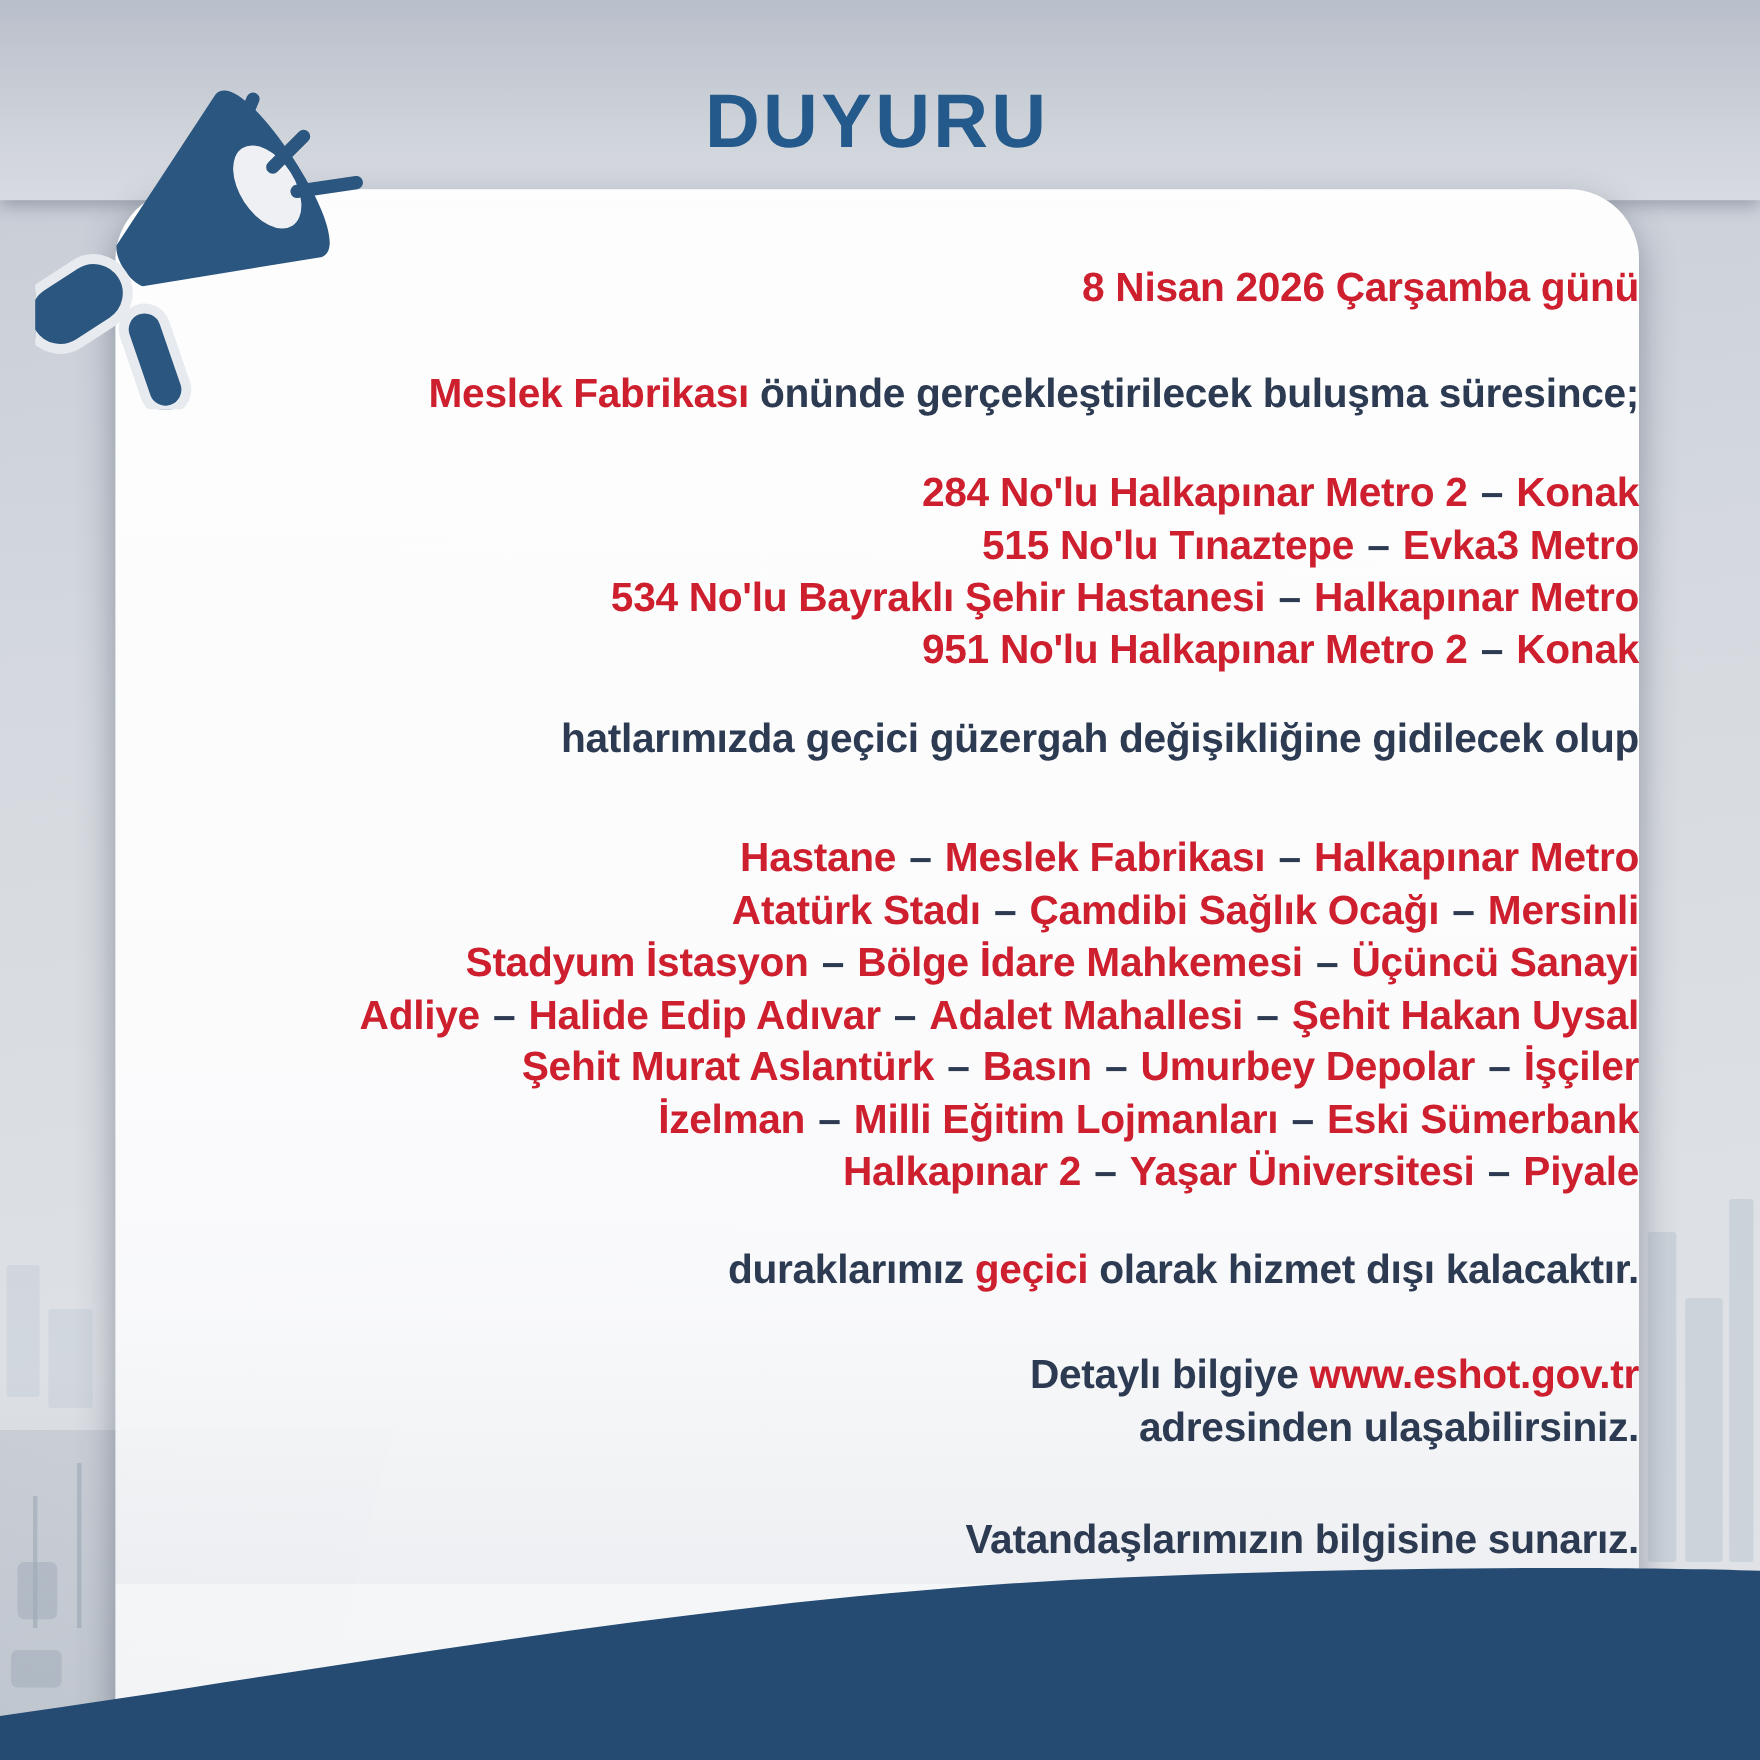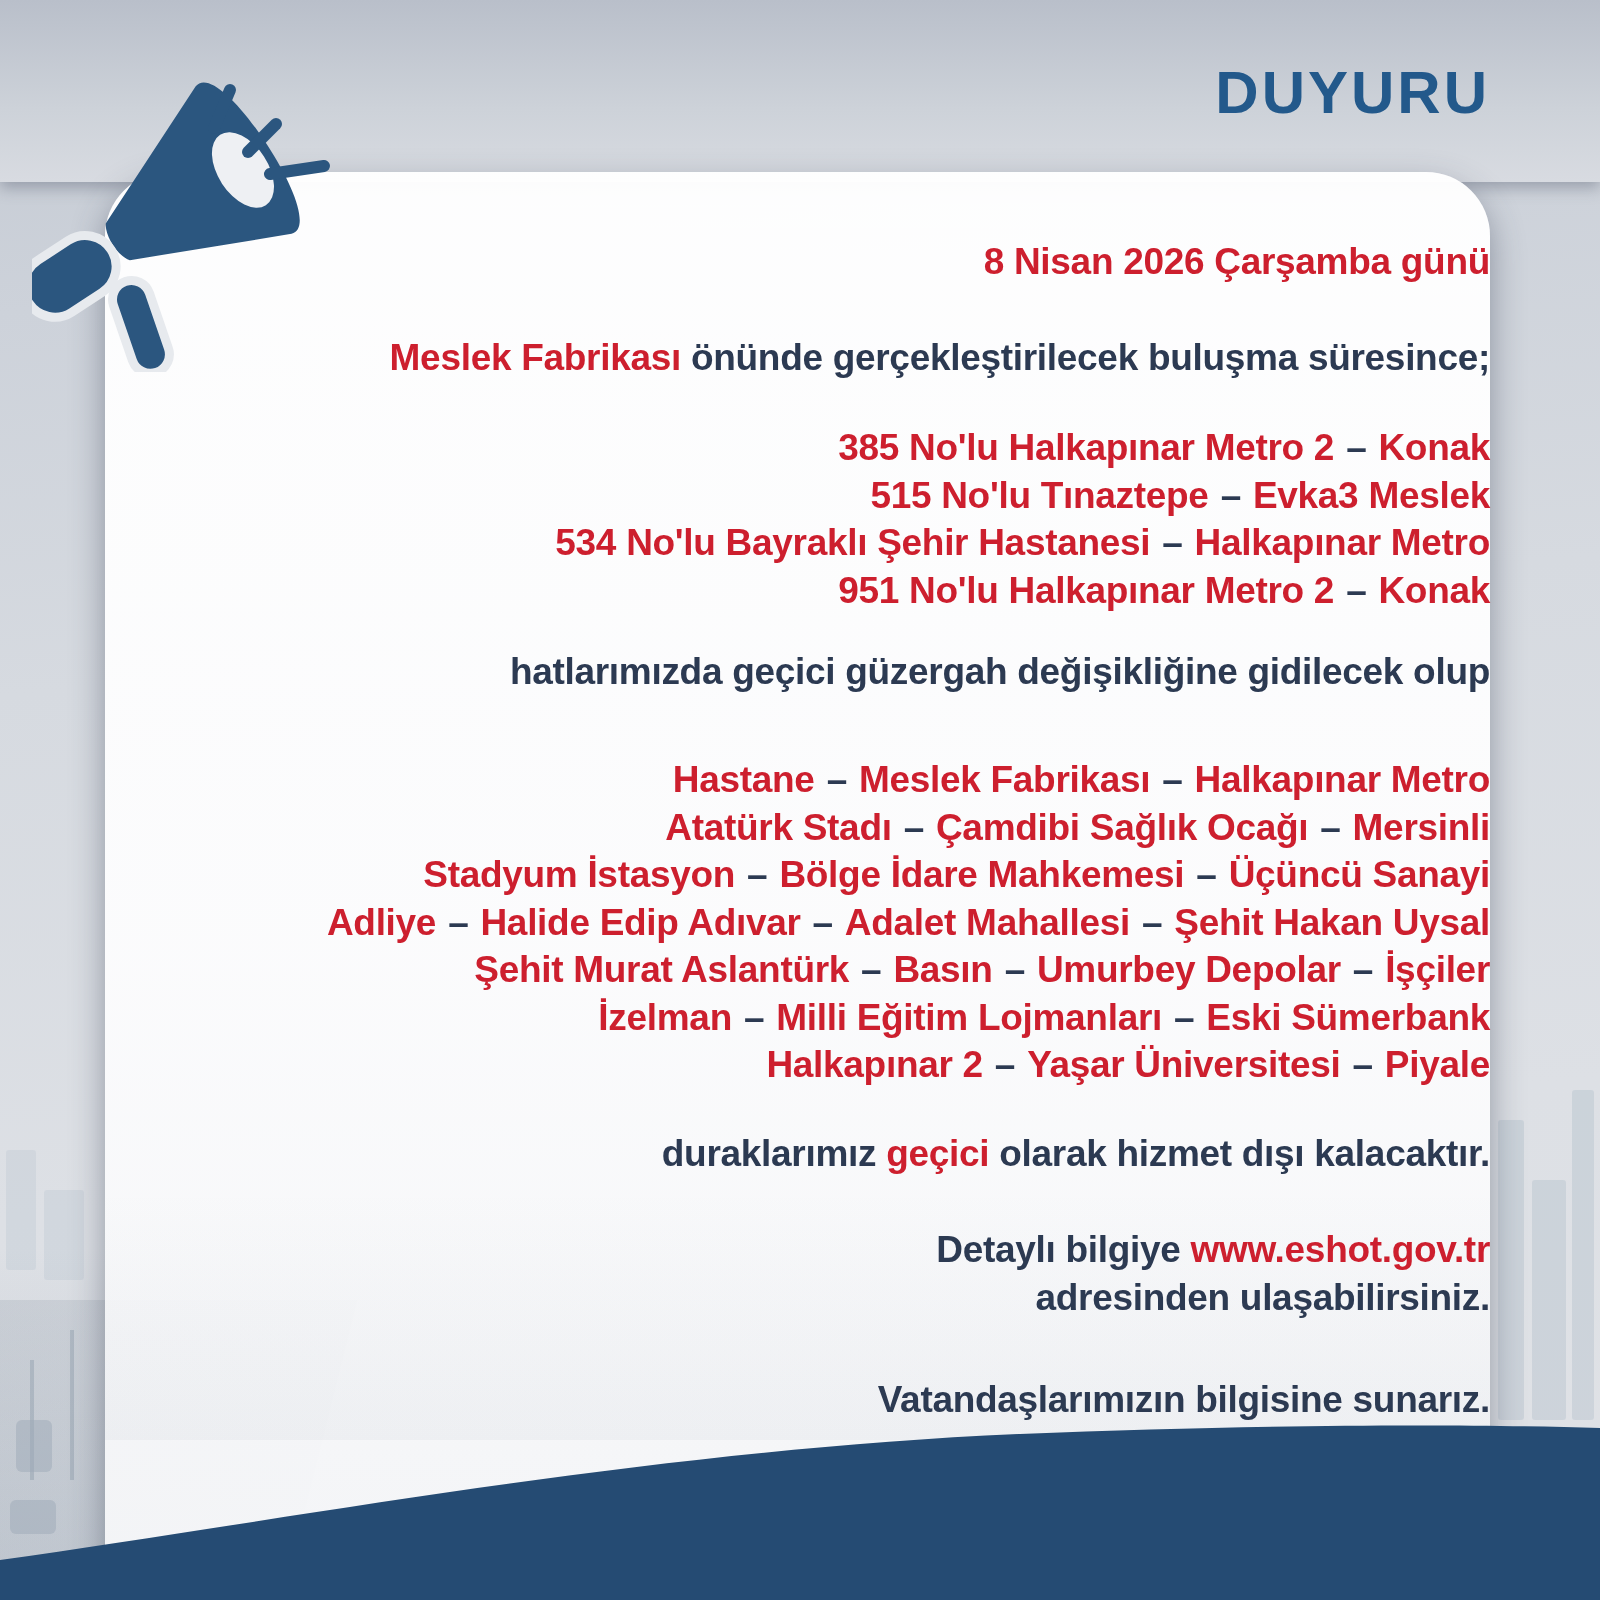--- a/index.html
+++ b/index.html
@@ -26,22 +26,22 @@
   .scenery{position:absolute;inset:0;}
   .bldg{position:absolute;background:#8fa3b5;opacity:.22;border-radius:3px;}
   .haze{position:absolute;background:linear-gradient(180deg,rgba(150,165,180,.0),rgba(140,155,172,.35));}
   .road{position:absolute;left:-40px;bottom:0;width:360px;height:300px;
         background:linear-gradient(160deg,rgba(120,133,148,.35),rgba(170,178,188,.15));
         transform:skewX(-14deg);opacity:.5;}
   .pole{position:absolute;width:4px;background:#7e8ea0;opacity:.35;}
   .car{position:absolute;background:#9eaab8;opacity:.5;border-radius:6px;}
 
   .title{
-    position:absolute;left:105px;width:1385px;top:58px;
-    text-align:right;font-size:60px;font-weight:700;letter-spacing:3px;
+    position:absolute;left:105px;width:1385px;top:71px;
+    text-align:center;font-size:69px;font-weight:700;letter-spacing:3px;
     color:var(--title-blue);
   }
 
   .card{
     position:absolute;left:105px;top:172px;width:1385px;height:1428px;
     background:linear-gradient(180deg,rgba(255,255,255,.97) 0%,rgba(253,253,254,.94) 55%,rgba(246,247,249,.88) 100%);
     border-radius:64px 64px 0 0;
     box-shadow:0 14px 34px rgba(50,60,80,.45);
   }
   
@@ -89,22 +89,22 @@
   <div class="title">DUYURU</div>
 
   <div class="card">
     <div class="card-skyline"></div>
   </div>
 
   <div class="line" style="top:238px"><span class="seg-red">8 Nisan 2026 Çarşamba günü</span></div>
   <div class="line" style="top:334px"><span class="seg-red">Meslek Fabrikası</span><span class="seg-navy"> önünde gerçekleştirilecek buluşma süresince;</span></div>
 
   <div>
-      <div class="line" style="top: 424px;"><span class="seg-red">385 No'lu Halkapınar Metro 2</span><span class="dash">–</span><span class="seg-red">Konak</span></div>
-      <div class="line" style="top: 471.5px;"><span class="seg-red">515 No'lu Tınaztepe</span><span class="dash">–</span><span class="seg-red">Evka3 Meslek</span></div>
+      <div class="line" style="top: 424px;"><span class="seg-red">284 No'lu Halkapınar Metro 2</span><span class="dash">–</span><span class="seg-red">Konak</span></div>
+      <div class="line" style="top: 471.5px;"><span class="seg-red">515 No'lu Tınaztepe</span><span class="dash">–</span><span class="seg-red">Evka3 Metro</span></div>
       <div class="line" style="top: 519px;"><span class="seg-red">534 No'lu Bayraklı Şehir Hastanesi</span><span class="dash">–</span><span class="seg-red">Halkapınar Metro</span></div>
       <div class="line" style="top: 566.5px;"><span class="seg-red">951 No'lu Halkapınar Metro 2</span><span class="dash">–</span><span class="seg-red">Konak</span></div>
     </div>
 
   <div class="line" style="top:648px">hatlarımızda geçici güzergah değişikliğine gidilecek olup</div>
 
   <div>
       <div class="line" style="top: 756px;"><span class="seg-red">Hastane</span><span class="dash">–</span><span class="seg-red">Meslek Fabrikası</span><span class="dash">–</span><span class="seg-red">Halkapınar Metro</span></div>
       <div class="line" style="top: 803.5px; padding-left: 20px;"><span class="seg-red">Atatürk Stadı</span><span class="dash">–</span><span class="seg-red">Çamdibi Sağlık Ocağı</span><span class="dash">–</span><span class="seg-red">Mersinli</span></div>
       <div class="line" style="top: 851px;"><span class="seg-red">Stadyum İstasyon</span><span class="dash">–</span><span class="seg-red">Bölge İdare Mahkemesi</span><span class="dash">–</span><span class="seg-red">Üçüncü Sanayi</span></div>

